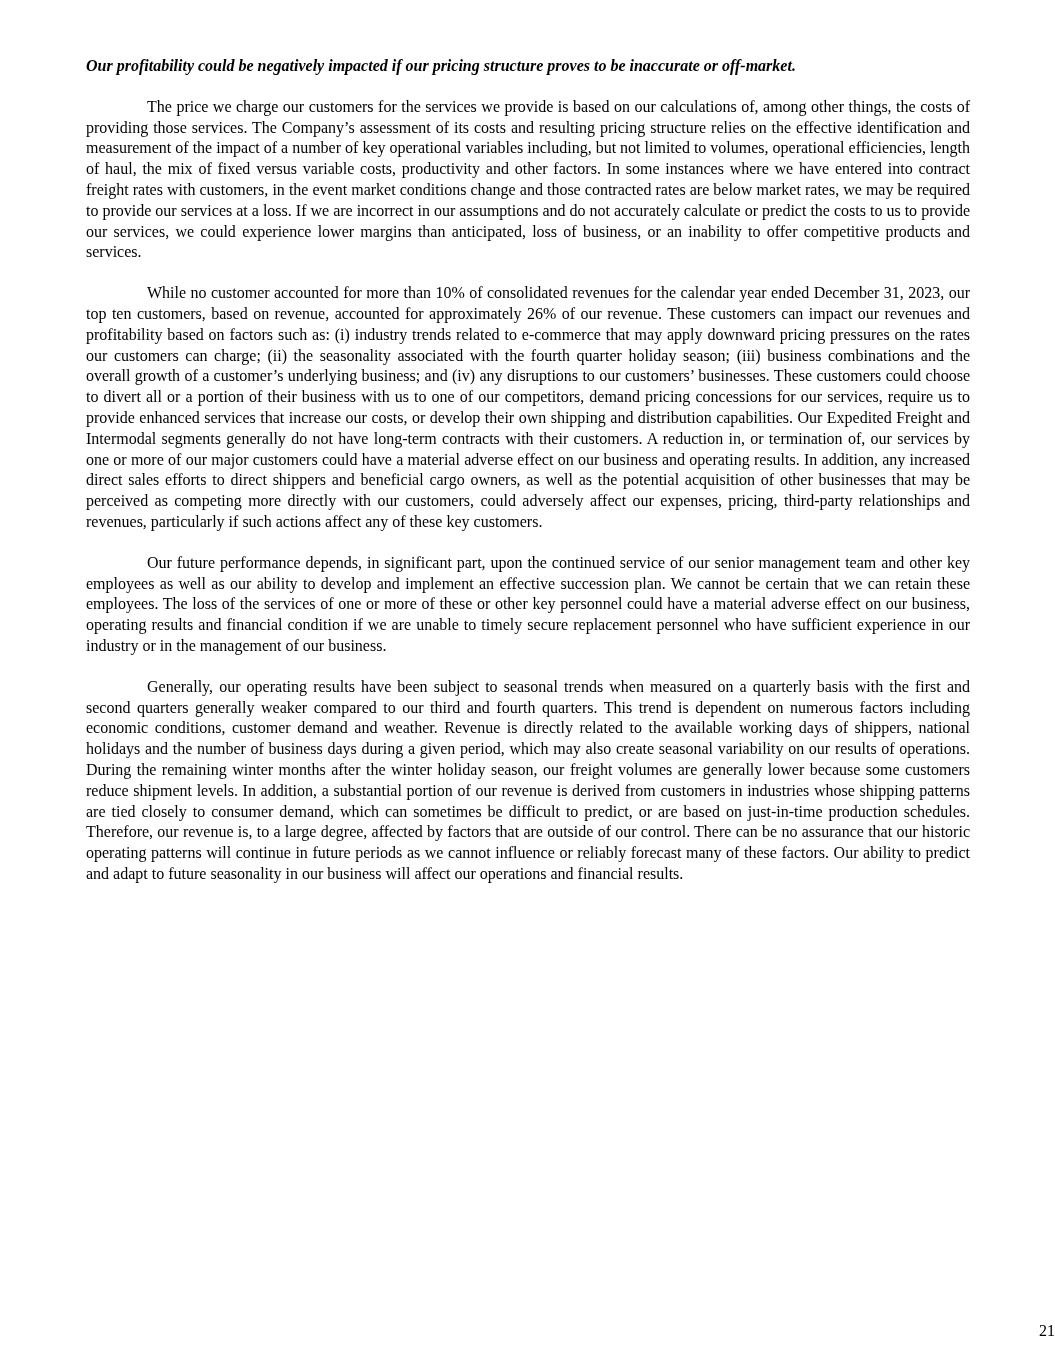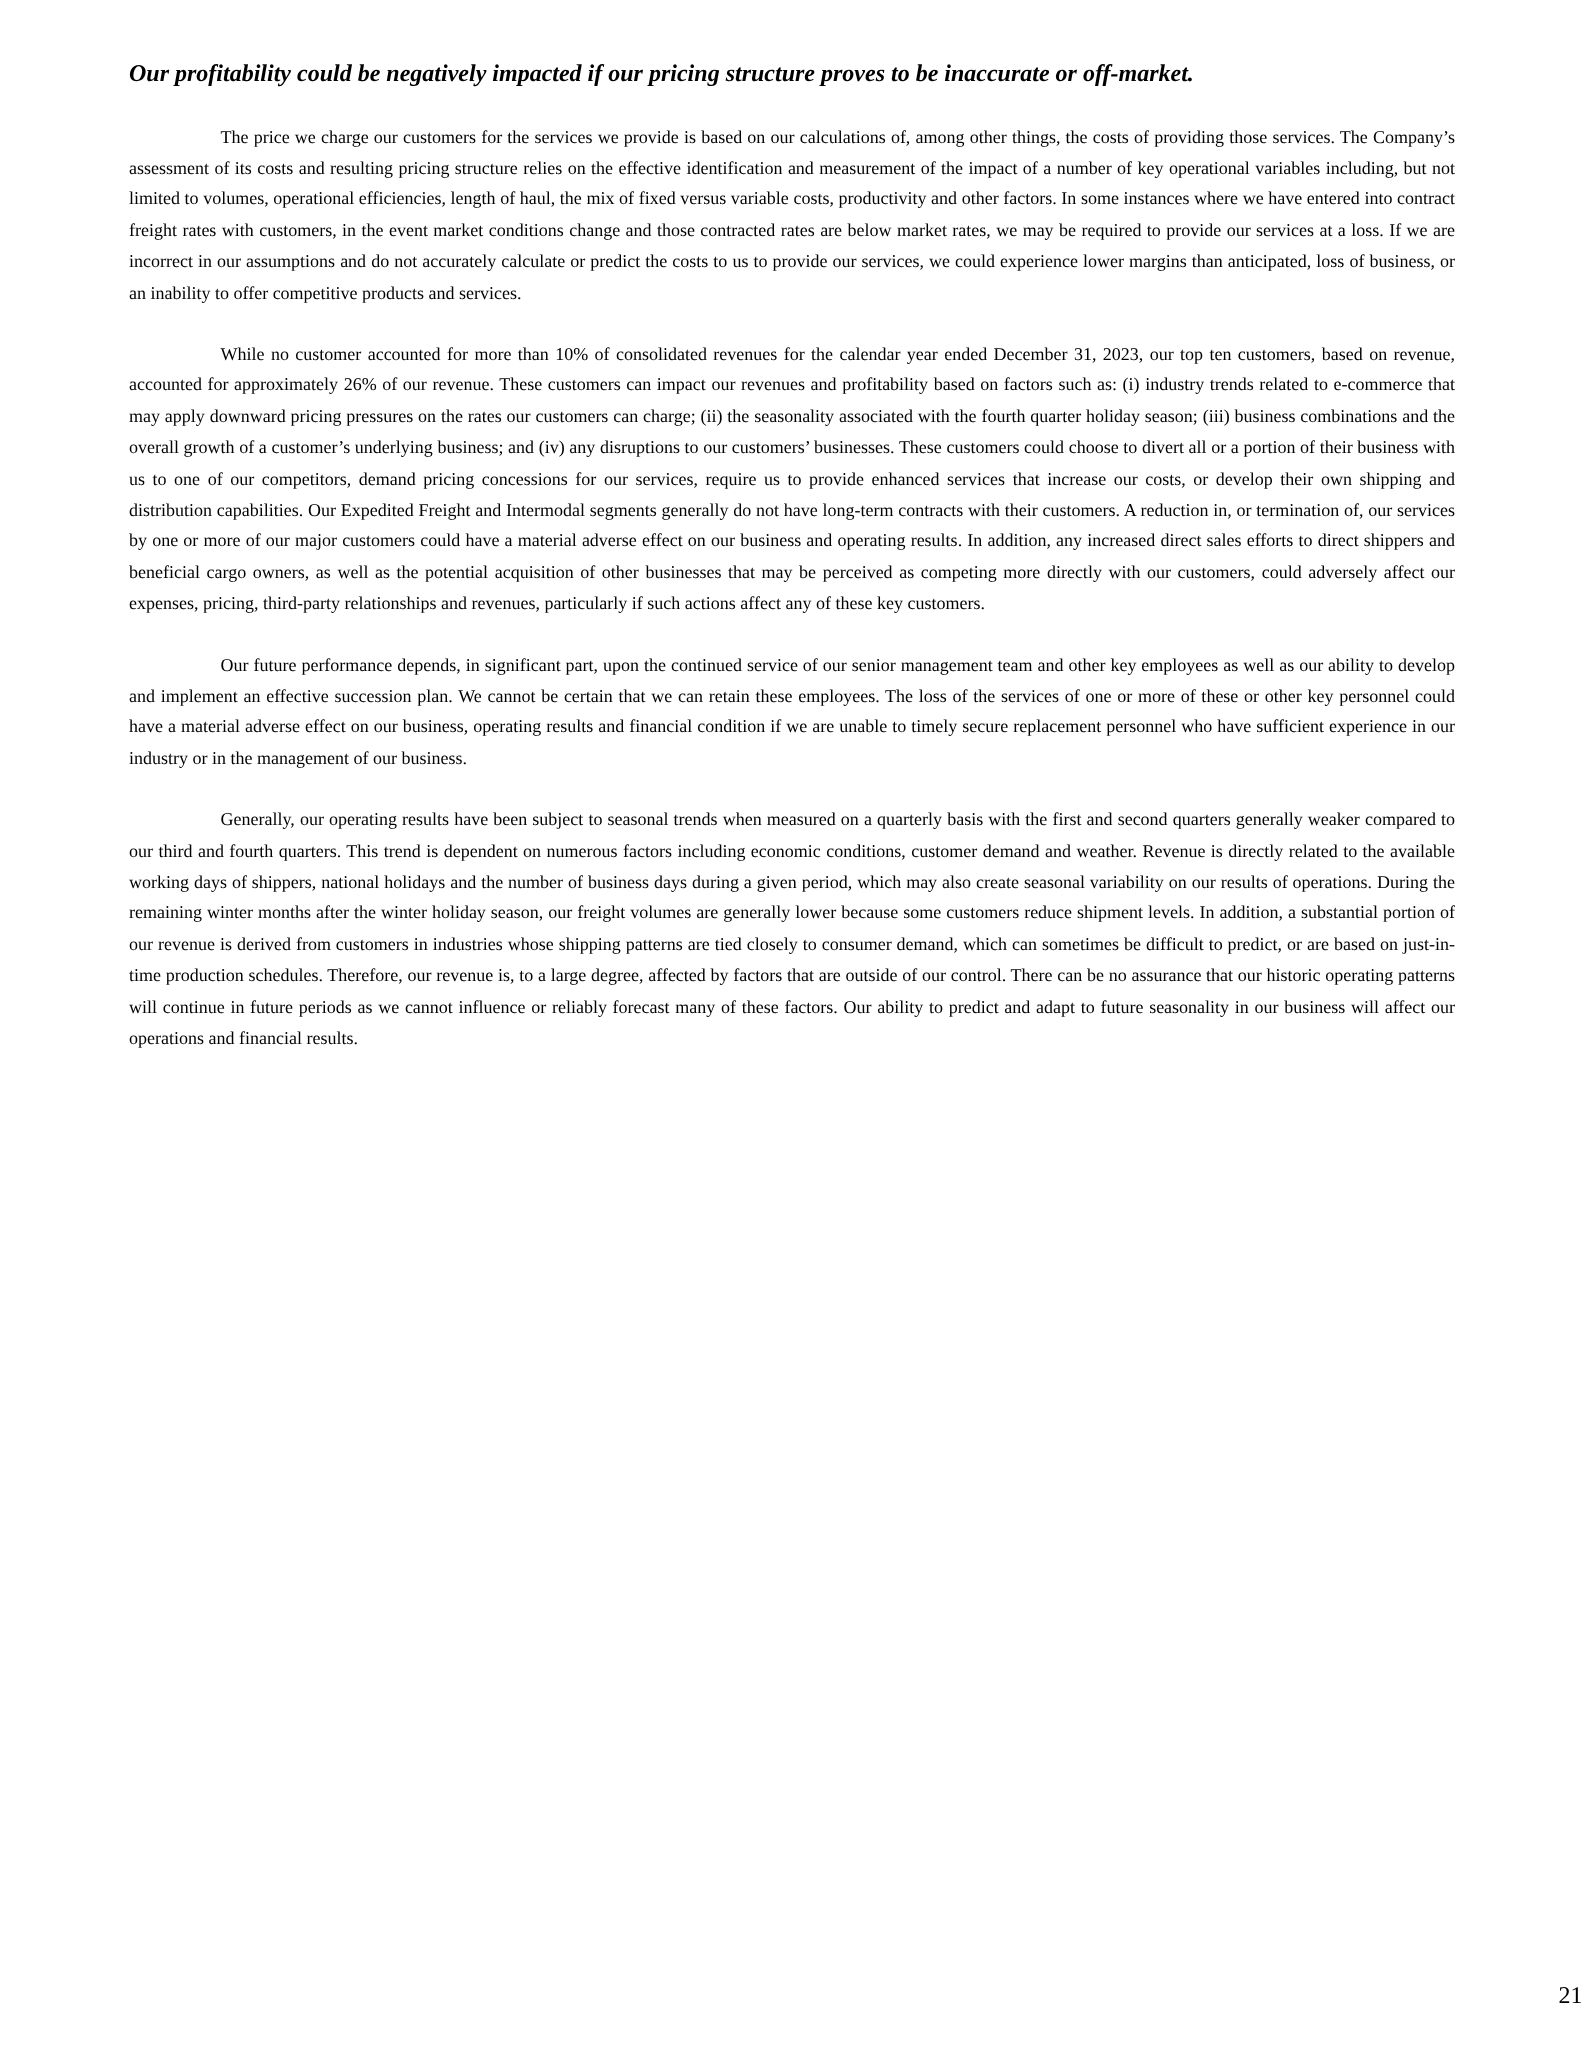--- a/index.html
+++ b/index.html
@@ -23,27 +23,27 @@
     }
     .heading {
       font-weight: bold;
       font-style: italic;
       font-size: 16px;
       line-height: 20.8px;
       text-align: justify;
       margin: 0 0 20px 0;
     }
     .para {
-      font-size: 12px;
+      font-size: 16px;
       line-height: 20.8px;
       text-align: justify;
       text-indent: 61px;
       margin: 0 0 20px 0;
     }
-    #h1 { margin-top: 0; }
+    #h1 { margin-top: 16px; }
     .page-number {
       position: absolute;
       left: 0;
       width: 1055px;
       top: 1321px;
       text-align: right;
       font-size: 16px;
       line-height: 20px;
     }
   </style>

